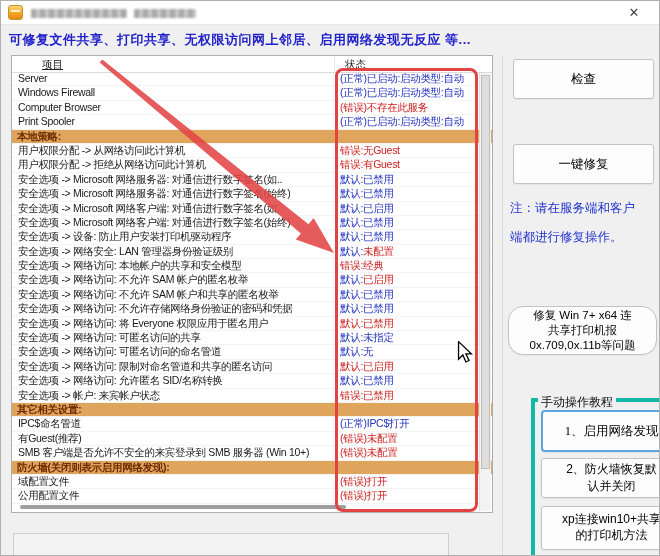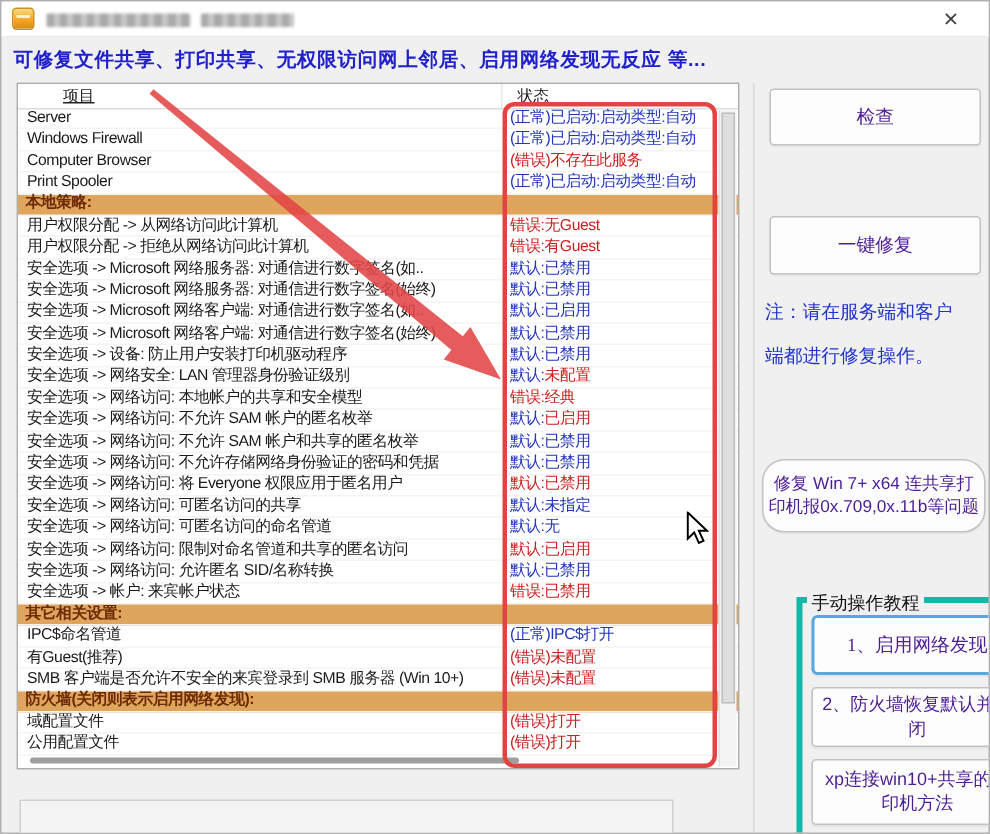--- a/index.html
+++ b/index.html
@@ -23,37 +23,37 @@
   .notice{position:absolute;left:8px;top:30px;width:485px;font-size:13px;font-weight:bold;
     color:var(--notice-text,#2121cc);letter-spacing:.5px;white-space:nowrap;}
   
   .listview{position:absolute;left:10px;top:54px;width:482px;height:458px;background:#ffffff;
     border:1px solid #aeaeae;box-sizing:border-box;z-index:1;}
   .lv-header{display:flex;height:16px;line-height:16px;border-bottom:1px solid #dcdcdc;font-size:10.5px;color:#222;background:#fff;}
   .lv-header .col-item{width:292px;padding-left:30px;border-right:1px solid #e6e6e6;box-sizing:content-box;text-decoration:underline;}
   .lv-header .col-status{padding-left:10px;}
   .lv-body{position:absolute;left:0;top:16px;right:0;}
   .lv-row{display:flex;height:14.4px;line-height:13.8px;font-size:10.5px;letter-spacing:-0.3px;
-    white-space:nowrap;box-sizing:border-box;border-bottom:1px solid #f4f4f4;color:#1a1a1a;align-items:center;}
+    white-space:nowrap;box-sizing:border-box;border-bottom:1px solid #f4f4f4;color:#1a1a1a;}
   .lv-row .cell-item{width:322px;padding-left:6px;overflow:hidden;flex-shrink:0;box-sizing:border-box;}
   .lv-row .cell-status{padding-left:6px;overflow:hidden;}
   .lv-row.section{background:var(--section-bg,#dfa55d);color:var(--section-text,#6e2a00);font-weight:bold;padding-left:5px;}
   .st-blue{color:var(--status-blue,#2233bf);}
   .st-red{color:var(--status-red,#cc1f1f);}
   .vscroll{position:absolute;top:17px;bottom:1px;right:1px;width:11px;background:#f3f3f3;border-left:1px solid #e2e2e2;}
   .vthumb{position:absolute;left:1px;right:1px;top:2px;height:90%;background:#dedede;border:1px solid #bfbfbf;box-sizing:border-box;}
   .hscroll-thumb{position:absolute;left:8px;bottom:3px;width:326px;height:4px;background:#9f9f9f;border-radius:2px;}
   
   .bottom-box{position:absolute;left:12px;top:532px;width:436px;height:40px;background:#f3f3f3;
     border:1px solid #cfcfcf;box-sizing:border-box;}
   
   .right-divider{position:absolute;left:501px;top:54px;width:1px;height:502px;background:#dadada;}
   .btn{position:absolute;background:#fdfdfd;border:1px solid #c3c3c3;border-radius:3px;
-    font-family:inherit;font-size:12.5px;color:#4c1d95;box-shadow:0 1px 1px rgba(0,0,0,.05);
-    display:flex;align-items:center;justify-content:center;text-align:center;padding:2px;box-sizing:border-box;}
+    font-family:inherit;font-size:12.5px;color:#000000;box-shadow:0 1px 1px rgba(0,0,0,.05);
+    display:flex;align-items:center;justify-content:center;text-align:center;padding:19px;box-sizing:border-box;}
   .btn-check{left:512px;top:58px;width:141px;height:38px;}
   .btn-fix{left:512px;top:143px;width:141px;height:39px;}
   .note{position:absolute;left:509px;top:193px;font-size:12.5px;line-height:29px;
     color:var(--note-text,#2233cc);white-space:nowrap;}
   .btn-win7{left:507px;top:305px;width:149px;height:49px;font-size:11.5px;line-height:1.28;border-radius:15px;}
   .groupbox{position:absolute;left:530px;top:397px;width:155px;height:164px;border:4px solid #14b8a6;box-sizing:border-box;}
   .group-label{position:absolute;left:3px;top:-8px;background:#f0f0f0;padding:0 3px;font-size:12px;color:#111;white-space:nowrap;}
   .btn-g1{left:6px;top:8px;width:141px;height:40px;border:2px solid var(--focus-border,#5aa7e0);border-radius:4px;font-family:Liberation Serif, serif;}
   .btn-g2{left:6px;top:56px;width:141px;height:40px;font-size:12px;}
   .btn-g3{left:6px;top:104px;width:141px;height:44px;font-size:12px;line-height:1.3;}

